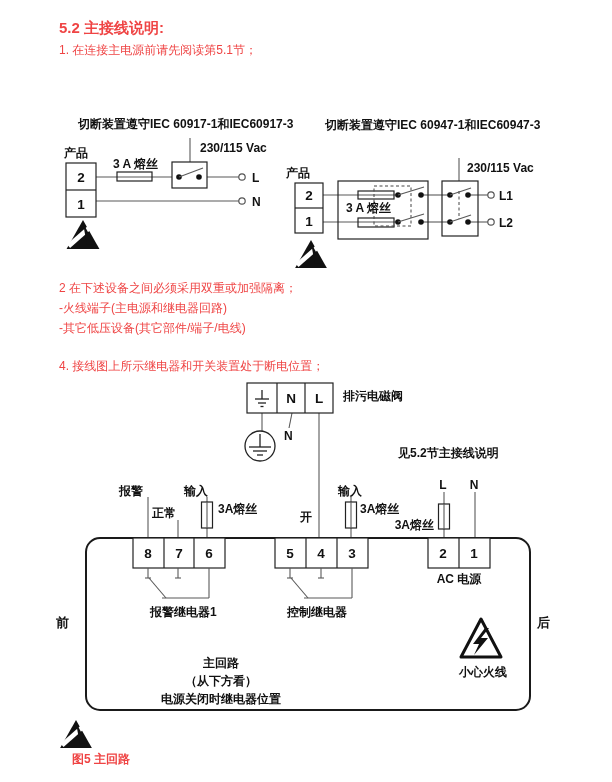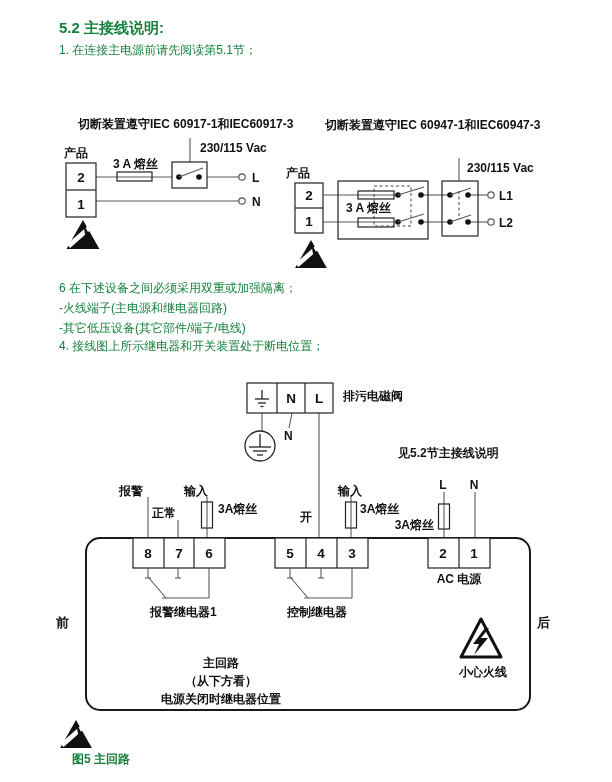--- a/index.html
+++ b/index.html
@@ -1,17 +1,17 @@
 <!DOCTYPE html>
 <html><head>
 <meta charset="utf-8">
 <style>
   html,body{margin:0;padding:0;background:#fff;}
   .page{position:relative;width:564px;height:782px;background:#ffffff;
-        font-family:"Liberation Sans","DejaVu Sans",sans-serif;color:#15803d;overflow:hidden;}
+        font-family:"Liberation Sans","DejaVu Sans",sans-serif;color:#ef4444;overflow:hidden;}
   .heading{position:absolute;left:59px;top:19px;font-size:15px;font-weight:bold;white-space:nowrap;}
   .bline{position:absolute;left:59px;font-size:12px;white-space:nowrap;text-align:center;}
   .caption{position:absolute;left:58px;top:751px;font-size:12px;font-weight:bold;white-space:nowrap;padding-left:14px;}
   svg.overlay{position:absolute;left:0;top:0;}
   svg text{font-family:"Liberation Sans","DejaVu Sans",sans-serif;font-size:12px;font-weight:bold;fill:#111;}
   svg text.tn{font-size:13.5px;text-anchor:middle;}
   svg text.mid{text-anchor:middle;}
   svg text.end{text-anchor:end;}
   .wire{stroke:#595959;stroke-width:1.1;fill:none;}
   .box{stroke:#222;stroke-width:1.2;fill:none;}
@@ -21,24 +21,24 @@
   .oterm{fill:#fff;stroke:#555;stroke-width:1.2;}
   .sym{stroke:#222;stroke-width:1.3;fill:none;}
 </style>
 </head>
 <body>
 
 <div class="page">
 
   <div class="heading">5.2 主接线说明:</div>
   <div class="bline" style="top:42px">1. 在连接主电源前请先阅读第5.1节；</div>
-  <div class="bline" style="top:280px">6 在下述设备之间必须采用双重或加强隔离；</div>
+  <div class="bline" style="top:280px">2 在下述设备之间必须采用双重或加强隔离；</div>
   <div class="bline" style="top:320px">-其它低压设备(其它部件/端子/电线)</div>
   <div class="bline" style="top:300px">-火线端子(主电源和继电器回路)</div>
-  <div class="bline" style="top:338px">4. 接线图上所示继电器和开关装置处于断电位置；</div>
+  <div class="bline" style="top:358px">4. 接线图上所示继电器和开关装置处于断电位置；</div>
   <div class="caption">图5 主回路</div>
 
   <svg class="overlay" width="612" height="782" viewBox="0 0 612 782">
     <defs>
       <symbol id="esd" viewBox="0 0 34 30">
         <polygon points="17,0 34,30 0,30" fill="#111"></polygon>
         <line x1="2" y1="27" x2="26" y2="6" stroke="#fff" stroke-width="5"></line>
         <polygon points="17,3 29,25 21,25" fill="#111"></polygon>
       </symbol>
     </defs>

